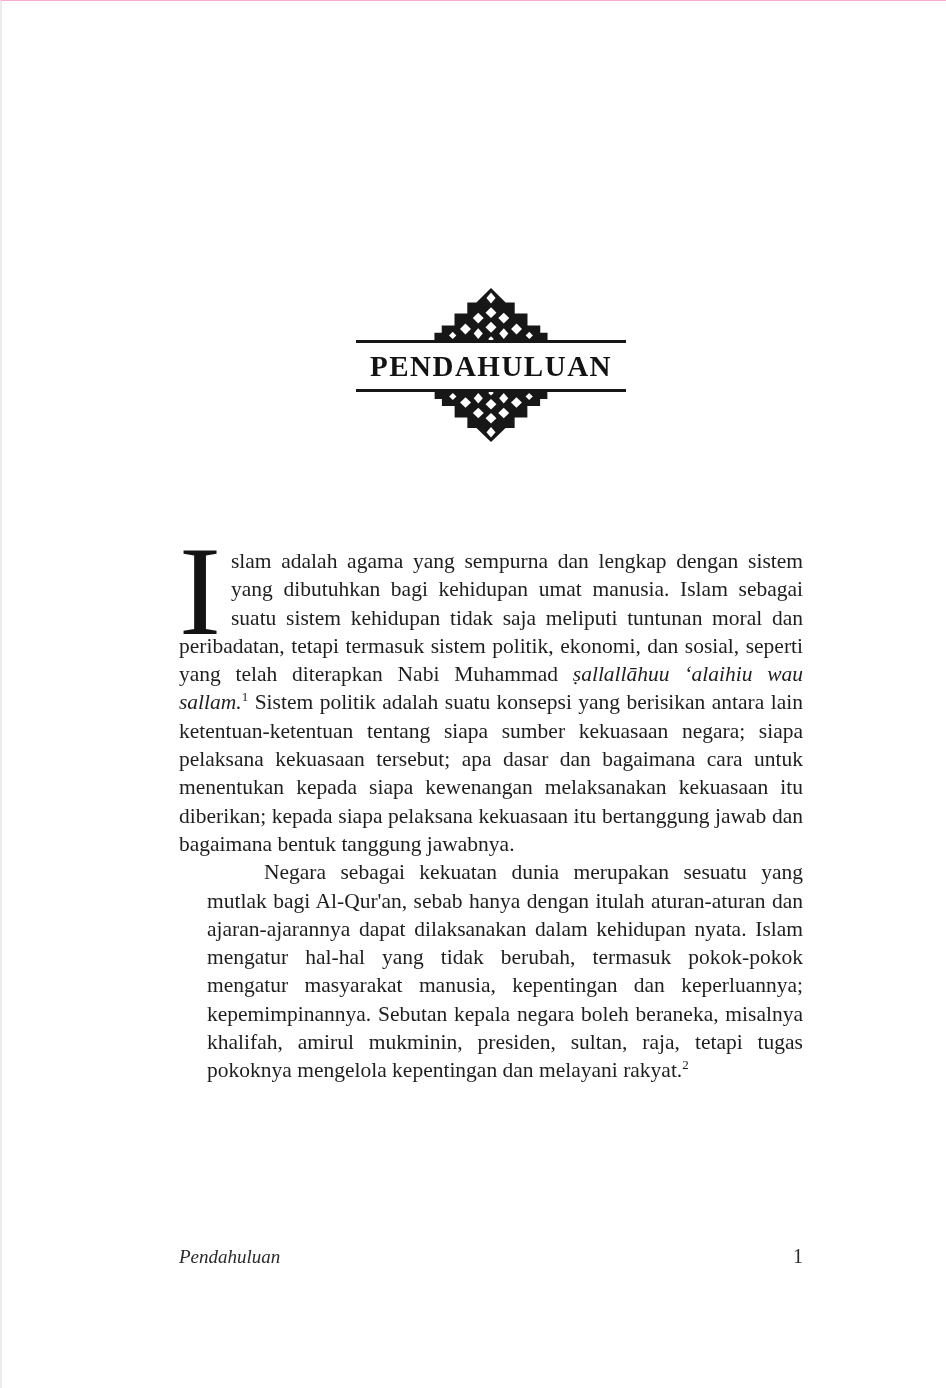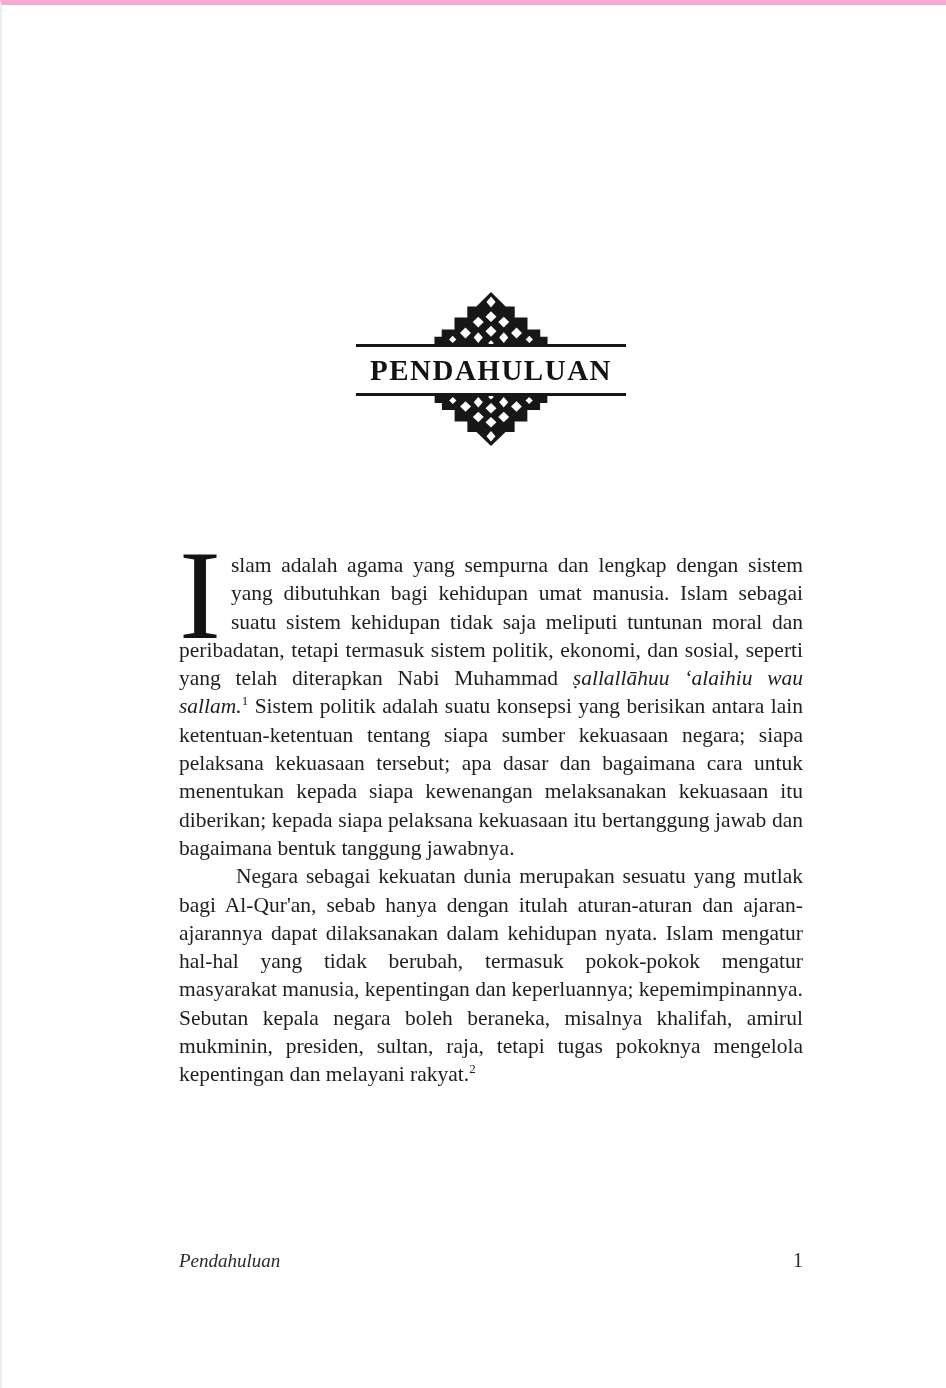--- a/index.html
+++ b/index.html
@@ -8,21 +8,21 @@
     background: #ffffff;
     font-family: "Liberation Serif", serif;
     color: #1b1b1b;
     position: relative;
     overflow: hidden;
   }
   .page {
     position: absolute; inset: 0;
     background: #ffffff;
     border-left: 2px solid #ececec;
-    border-top: 5px solid #f9a8d4;
+    border-top: 1px solid #f9a8d4;
   }
   
   .chapter-head {
     position: absolute;
     top: 287px; left: 177px; width: 624px;
     text-align: center;
   }
   .ornament { display: block; margin: 0 auto; }
   .rule {
     width: 270px; height: 0;
@@ -41,21 +41,21 @@
   
   .body-text {
     position: absolute;
     top: 546px; left: 177px; width: 624px;
     font-size: 21.5px;
     line-height: 28.3px;
     text-align: justify;
     color: #1e1e1e;
   }
   .body-text p { margin: 0; }
-  .body-text p.indent { text-indent: 57px; }
+  .body-text p.indent { text-indent: 57px; margin-left: 28px; }
   .drop-cap {
     float: left;
     font-size: 126px;
     line-height: 98px;
     height: 86px;
     margin: -4px 10px 0 0;
     color: #131313;
   }
   .arabic { font-style: italic; }
   .fnref {

